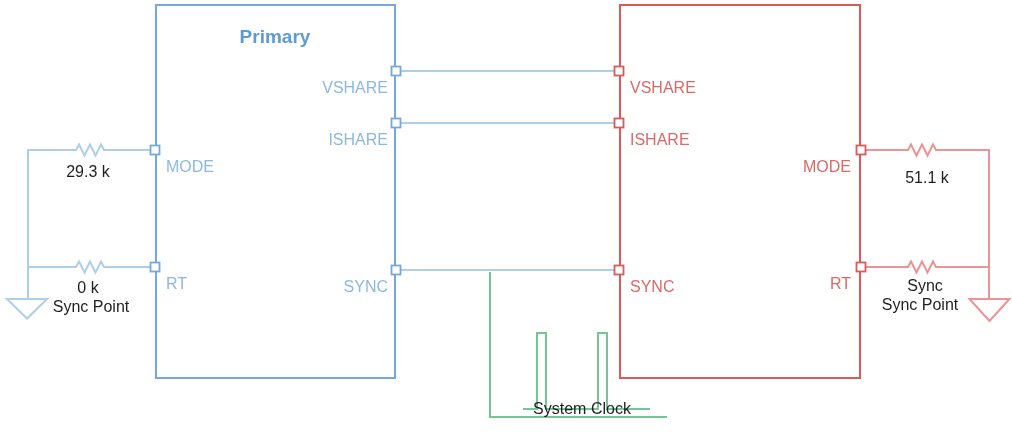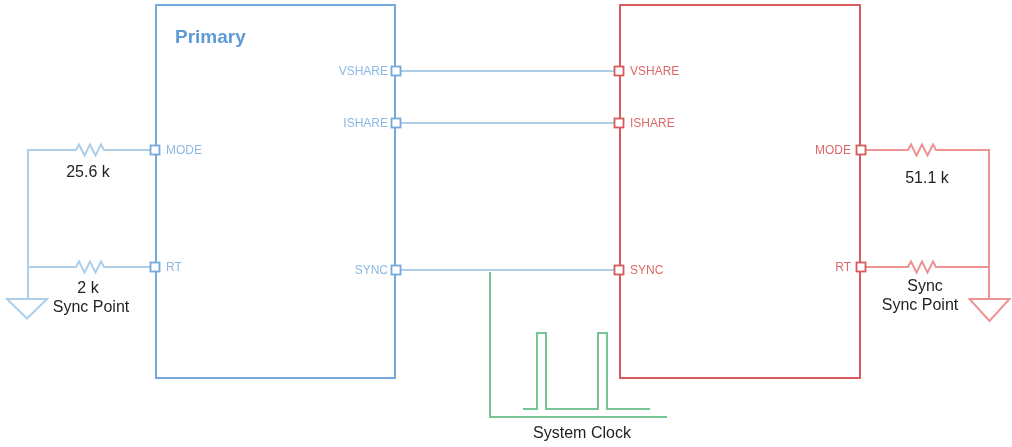--- a/index.html
+++ b/index.html
@@ -3,24 +3,24 @@
 <meta charset="utf-8">
 <style>
   html,body{margin:0;padding:0;background:#fff;}
   #canvas{
     position:relative;width:1012px;height:447px;background:#fff;overflow:hidden;
     font-family:"Liberation Sans", sans-serif;
   }
   .box{position:absolute;border:2px solid;background:transparent;}
   #primary-box{left:155px;top:4px;width:237px;height:371px;border-color:var(--blue_box,#76A9DB);}
   #secondary-box{left:619px;top:4px;width:238px;height:371px;border-color:var(--red_box,#D85A5A);}
-  .title{position:absolute;height:22px;line-height:22px;font-size:19px;font-weight:bold;}
+  .title{position:absolute;height:22px;line-height:22px;font-size:19px;font-weight:bold;text-align:center;}
   #primary-title{left:175px;top:26px;width:200px;color:var(--blue_title,#5E9BD6);}
   #secondary-title{left:640px;top:26px;width:200px;color:var(--red_title,#D85356);}
-  .pinlabel{position:absolute;height:18px;line-height:18px;font-size:12px;white-space:nowrap;}
+  .pinlabel{position:absolute;height:18px;line-height:18px;font-size:16px;white-space:nowrap;margin-top:17px;}
   .pl-blue{color:var(--blue_label,#8CB8E4);}
   .pl-red{color:var(--red_label,#DE6868);}
   .ralign{width:140px;text-align:right;}
   .blk{position:absolute;height:17px;line-height:17px;font-size:16px;color:var(--value_text,#1F1F1F);
        width:100px;text-align:center;white-space:nowrap;}
   svg#wires{position:absolute;left:0;top:0;}
   .w-blue{stroke:var(--blue_wire,#AECFEA);stroke-width:2;fill:none;}
   .w-red{stroke:var(--red_wire,#EC9494);stroke-width:2;fill:none;}
   .w-green{stroke:var(--clock_green,#77C596);stroke-width:2;fill:none;}
   .gnd-blue{stroke:var(--blue_wire,#AECFEA);stroke-width:2;fill:#fff;}
@@ -73,21 +73,21 @@
   <div class="pinlabel pl-blue ralign" style="left:248px;top:261px;">SYNC</div>
   <div class="pinlabel pl-blue" style="left:166px;top:141px;">MODE</div>
   <div class="pinlabel pl-blue" style="left:166px;top:258px;">RT</div>
 
   <div class="pinlabel pl-red" style="left:630px;top:62px;">VSHARE</div>
   <div class="pinlabel pl-red" style="left:630px;top:114px;">ISHARE</div>
   <div class="pinlabel pl-red" style="left:630px;top:261px;">SYNC</div>
   <div class="pinlabel pl-red ralign" style="left:711px;top:141px;">MODE</div>
   <div class="pinlabel pl-red ralign" style="left:711px;top:258px;">RT</div>
 
-  <div class="blk" style="left:38px;top:163px;">25.6 k</div>
-  <div class="blk" style="left:38px;top:279px;">2 k</div>
+  <div class="blk" style="left:38px;top:163px;">29.3 k</div>
+  <div class="blk" style="left:38px;top:279px;">0 k</div>
   <div class="blk" style="left:41px;top:298px;">Sync Point</div>
   <div class="blk" style="left:877px;top:169px;">51.1 k</div>
   <div class="blk" style="left:875px;top:277px;">Sync</div>
   <div class="blk" style="left:870px;top:296px;">Sync Point</div>
-  <div class="blk" style="left:521px;top:400px;width:122px;margin-top:24px;">System Clock</div>
+  <div class="blk" style="left:521px;top:400px;width:122px;">System Clock</div>
 
 </div>
 
 </body></html>

